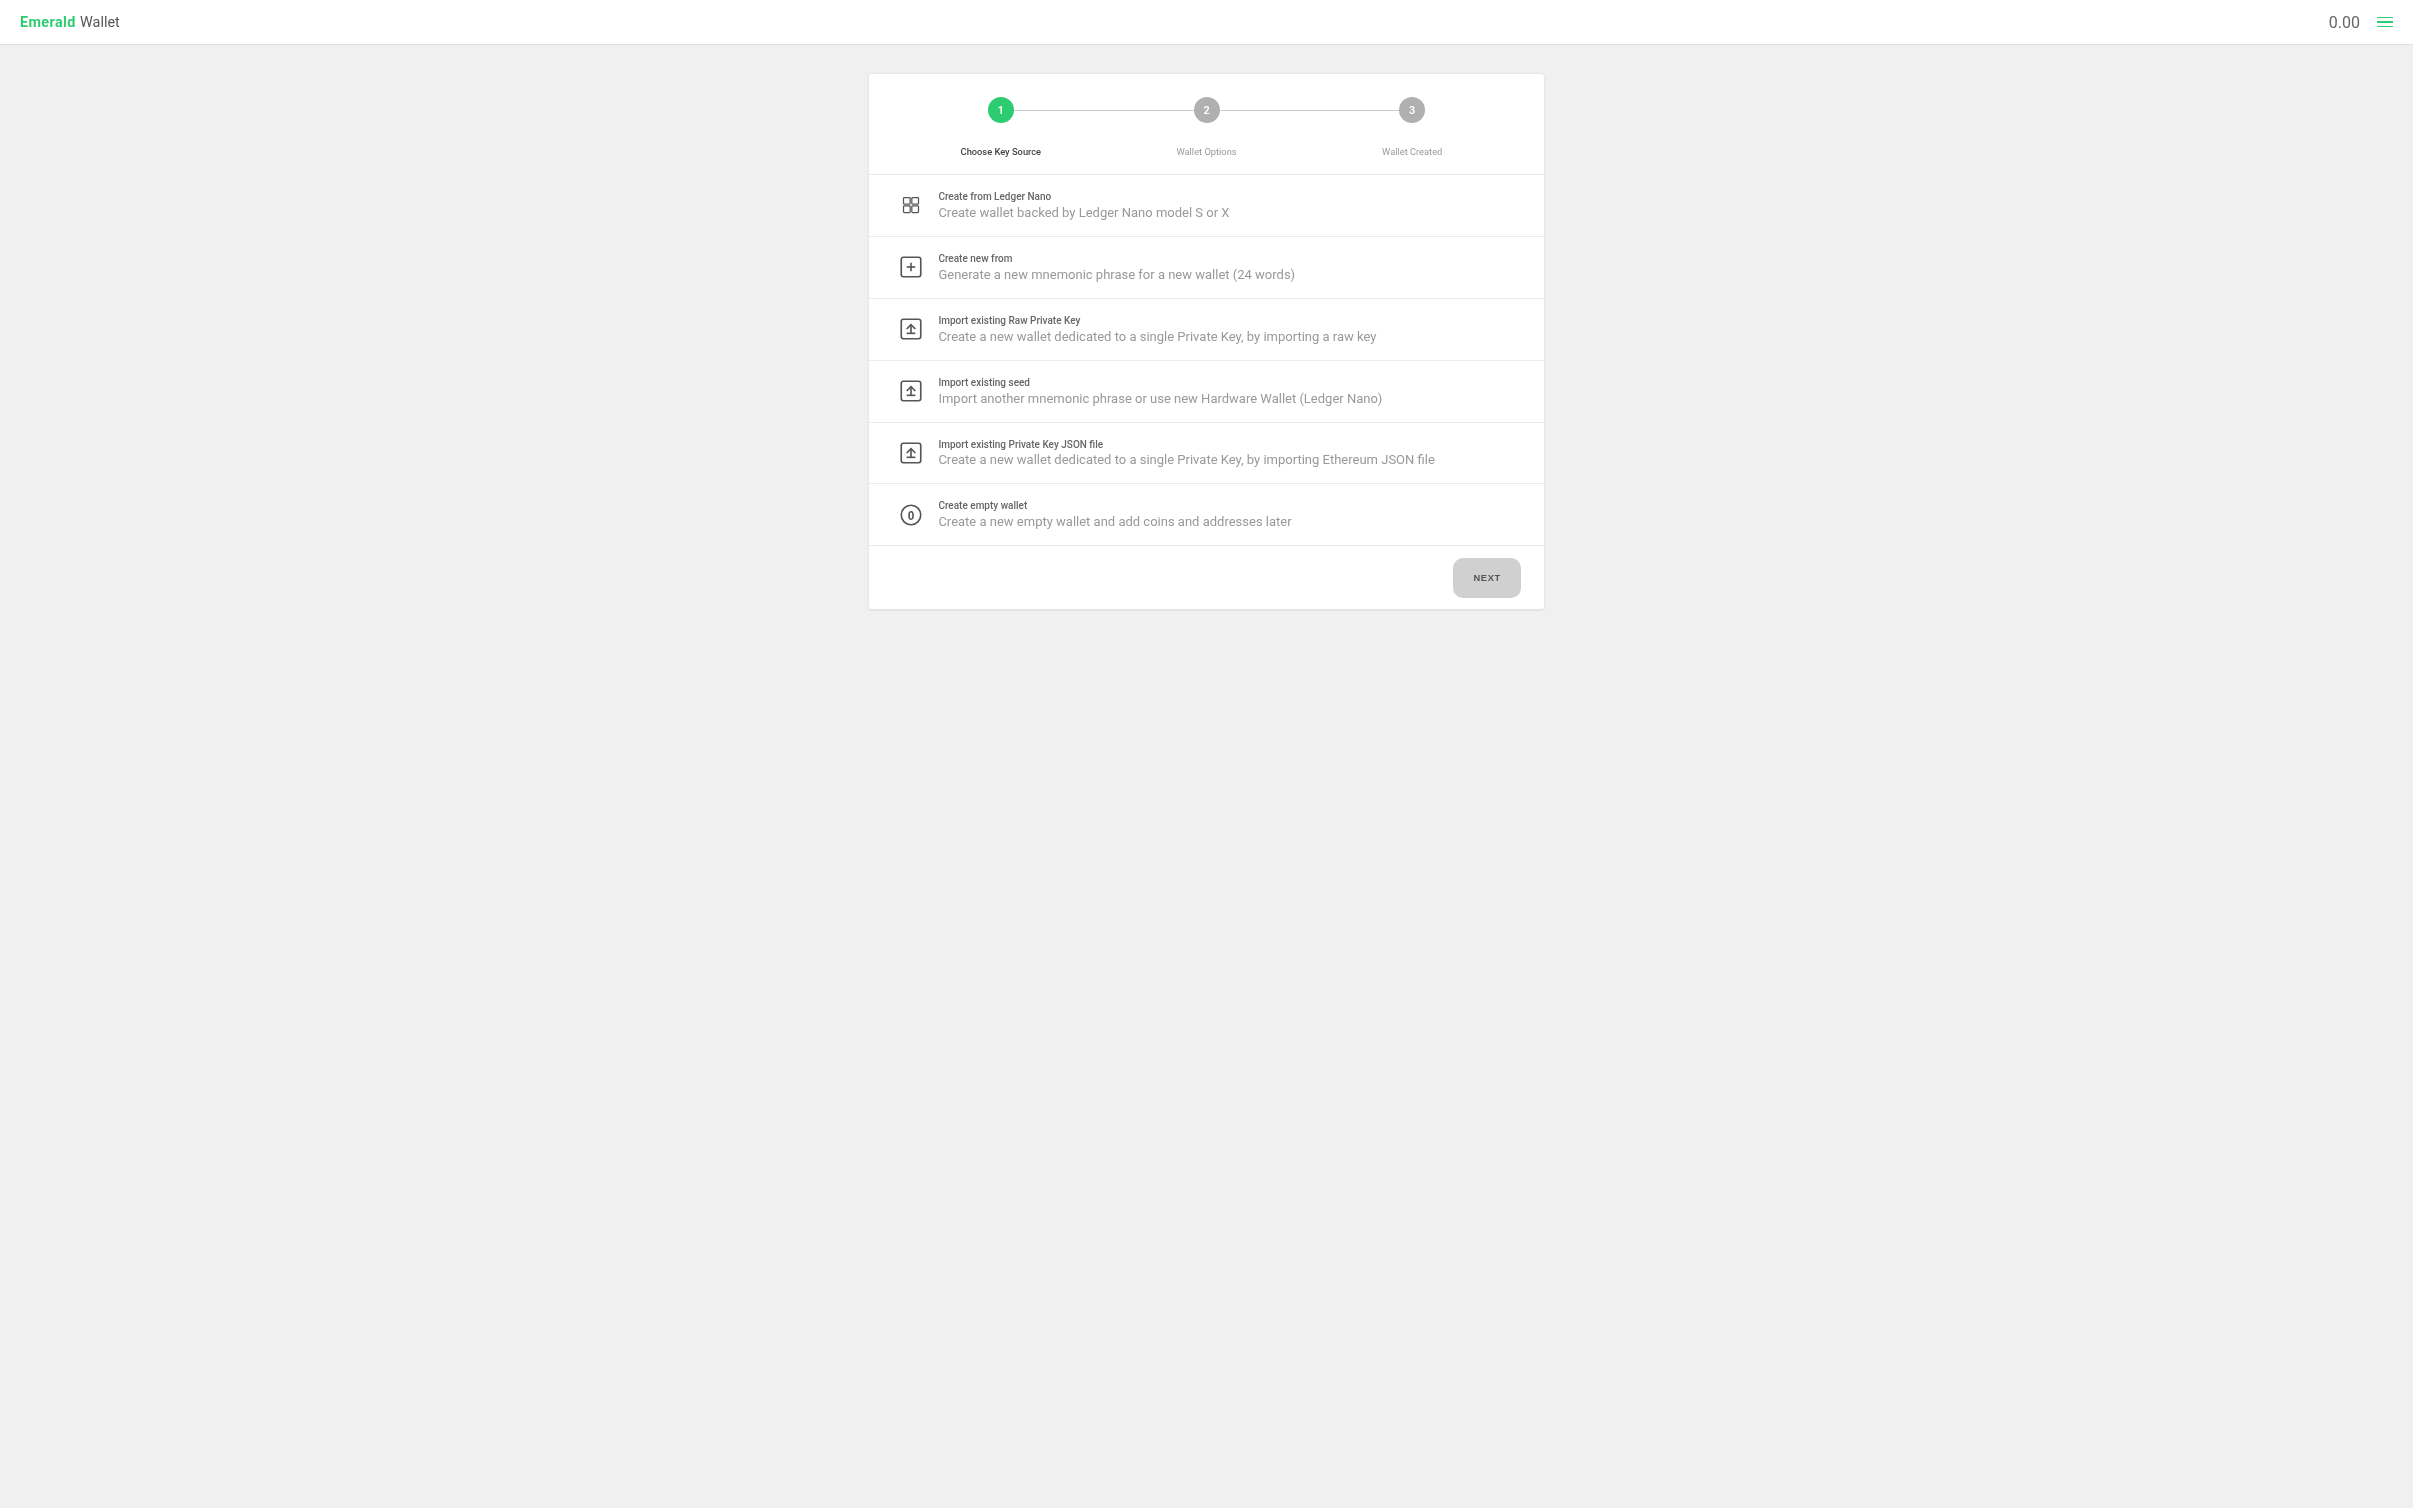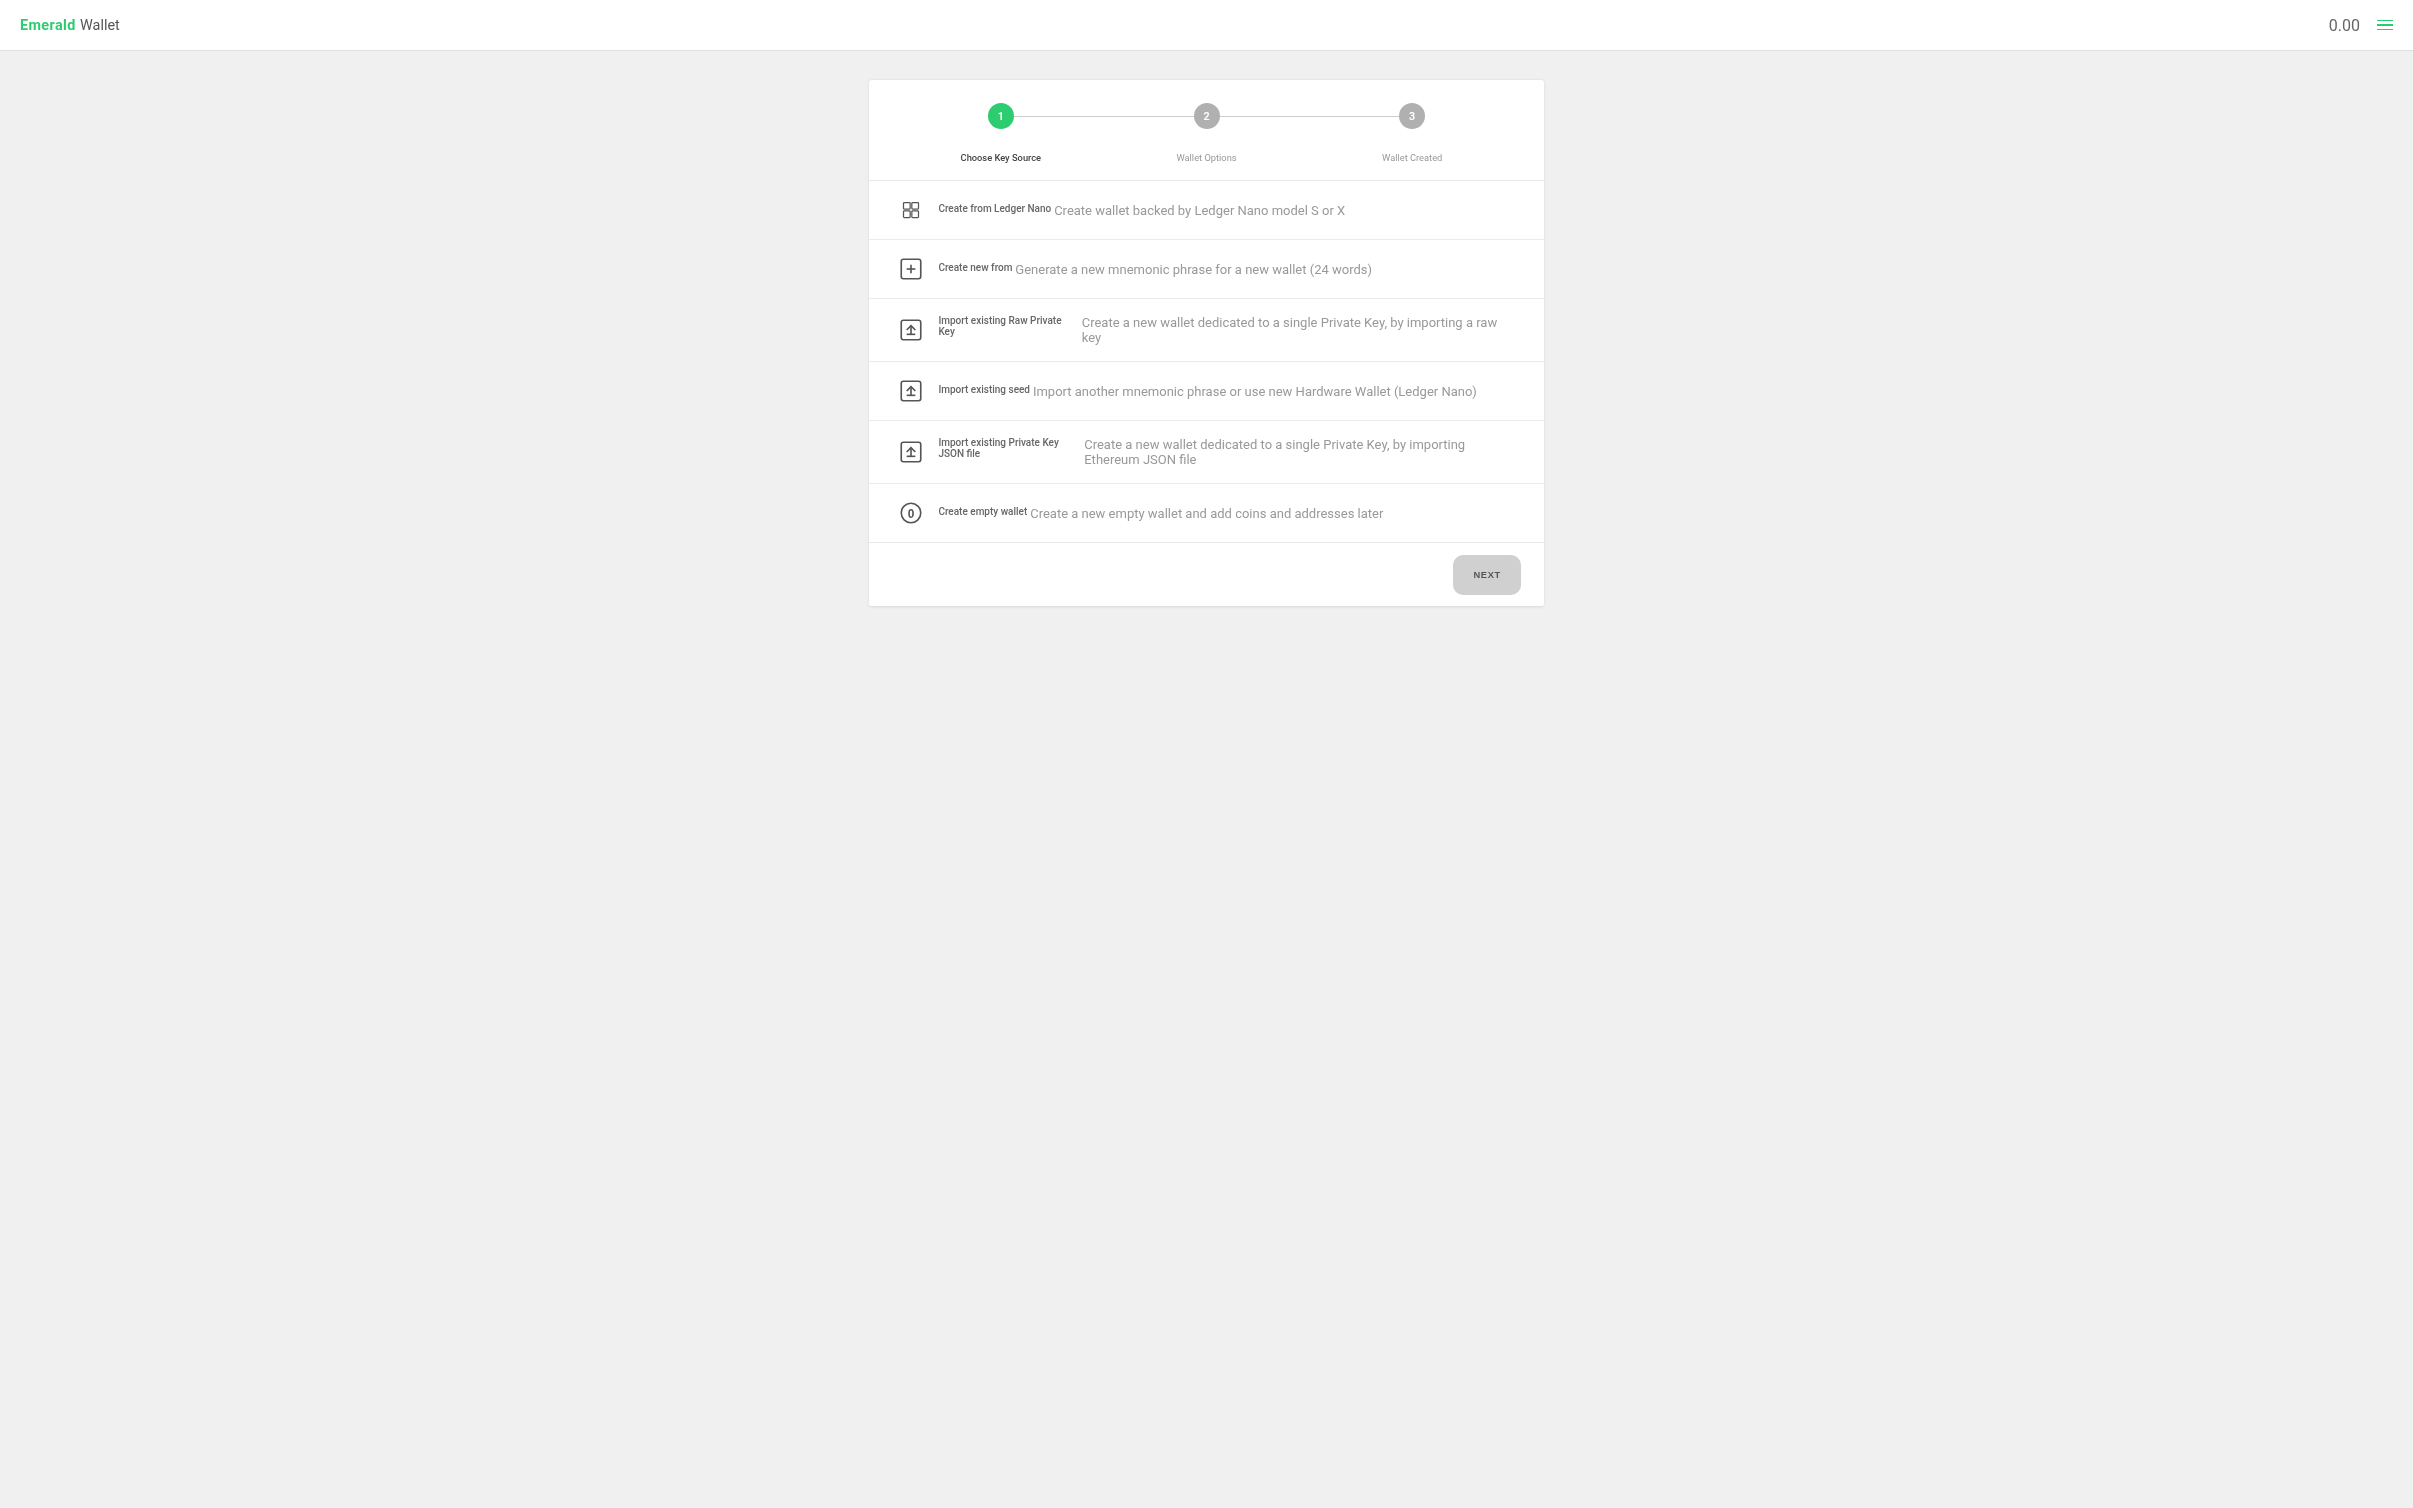--- a/index.html
+++ b/index.html
@@ -9,21 +9,21 @@
       min-height: 100vh;
       color: #333;
     }
     
     .header {
       background: #fff;
       display: flex;
       align-items: center;
       justify-content: space-between;
       padding: 16px 20px;
-      height: 51px;
+      height: 45px;
       border-bottom: 0.7px solid #e0e0e0;
     }
     .header-logo {
       display: flex;
       align-items: center;
       gap: 0;
     }
     .logo-emerald {
       color: #2ecc71;
       font-weight: 700;
@@ -158,21 +158,21 @@
       height: 26px;
       display: flex;
       align-items: center;
       justify-content: center;
       margin-right: 14.4px;
       flex-shrink: 0;
       color: #555;
     }
     .option-text {
       display: flex;
-      flex-direction: row;
+      flex-direction: column;
       gap: 2.9px;
     }
     .option-title {
       font-size: 10px;
       color: #666;
       font-weight: 500;
     }
     .option-desc {
       font-size: 13px;
       color: #999;

